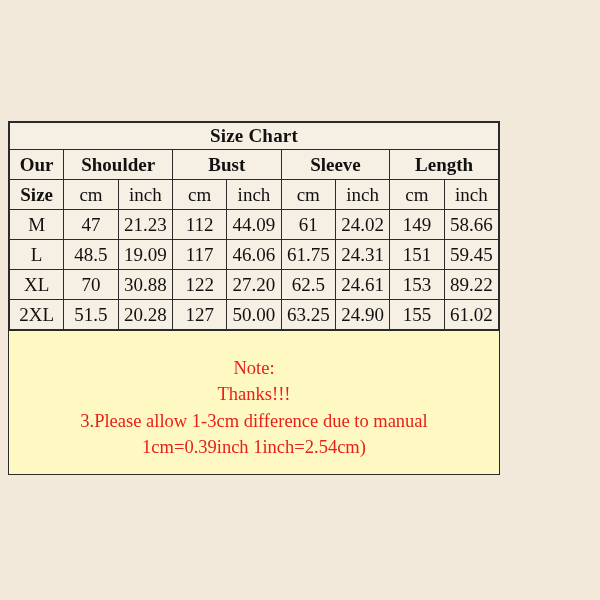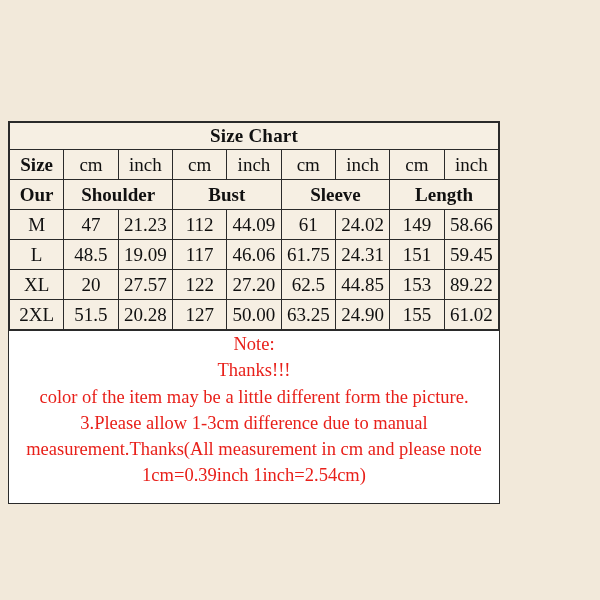--- a/index.html
+++ b/index.html
@@ -64,22 +64,22 @@
   .unit-cell {
     font-size: 17px;
     text-align: left;
     padding-left: 6px;
   }
   .row-label {
     font-size: 20px;
   }
   .note-box {
     border-top: 1px solid #2a2a2a;
-    padding: 0 10px 14px 10px;
-    background: #ffffff;
+    padding: 24px 10px 14px 10px;
+    background: #fef9c3;
   }
   .note-line {
     color: #e8201a;
     font-family: "Liberation Serif", serif;
     font-size: 18.5px;
     text-align: center;
     line-height: 1.42;
     white-space: nowrap;
   }
 </style>
@@ -89,37 +89,37 @@
 <div class="page">
   <div class="sheet">
 
     <table class="size-chart">
       <tbody>
         <tr>
           <td class="title-cell" colspan="9">Size Chart</td>
         </tr>
 
         <tr>
+          <td class="our-size" style="width:62px">Our</td>
+          <td class="grp-head" colspan="2" style="width:134px">Shoulder</td>
+          <td class="grp-head" colspan="2" style="width:126px">Bust</td>
+          <td class="grp-head" colspan="2" style="width:134px">Sleeve</td>
+          <td class="grp-head" colspan="2" style="width:128px">Length</td>
+        </tr>
+
+        <tr>
           <td class="our-size">Size</td>
           <td class="unit-cell">cm</td>
           <td class="unit-cell">inch</td>
           <td class="unit-cell">cm</td>
           <td class="unit-cell">inch</td>
           <td class="unit-cell">cm</td>
           <td class="unit-cell">inch</td>
           <td class="unit-cell">cm</td>
           <td class="unit-cell">inch</td>
-        </tr>
-
-        <tr>
-          <td class="our-size" style="width:62px">Our</td>
-          <td class="grp-head" colspan="2" style="width:134px">Shoulder</td>
-          <td class="grp-head" colspan="2" style="width:126px">Bust</td>
-          <td class="grp-head" colspan="2" style="width:134px">Sleeve</td>
-          <td class="grp-head" colspan="2" style="width:128px">Length</td>
         </tr>
 
         <tr>
           <td class="row-label">M</td>
           <td>47</td>
           <td>21.23</td>
           <td>112</td>
           <td>44.09</td>
           <td>61</td>
           <td>24.02</td>
@@ -134,26 +134,26 @@
           <td>117</td>
           <td>46.06</td>
           <td>61.75</td>
           <td>24.31</td>
           <td>151</td>
           <td>59.45</td>
         </tr>
 
         <tr>
           <td class="row-label">XL</td>
-          <td>20</td>
-          <td>27.57</td>
+          <td>70</td>
+          <td>30.88</td>
           <td>122</td>
           <td>27.20</td>
           <td>62.5</td>
-          <td>44.85</td>
+          <td>24.61</td>
           <td>153</td>
           <td>89.22</td>
         </tr>
 
         <tr>
           <td class="row-label">2XL</td>
           <td>51.5</td>
           <td>20.28</td>
           <td>127</td>
           <td>50.00</td>
@@ -161,20 +161,18 @@
           <td>24.90</td>
           <td>155</td>
           <td>61.02</td>
         </tr>
       </tbody>
     </table>
 
     <div class="note-box">
       <div class="note-line">Note:</div>
       <div class="note-line">Thanks!!!</div>
-      <div class="note-line">color of the item may be a little different form the picture.</div>
       <div class="note-line">3.Please allow 1-3cm difference due to manual</div>
-      <div class="note-line">measurement.Thanks(All measurement in cm and please note</div>
       <div class="note-line">1cm=0.39inch 1inch=2.54cm)</div>
     </div>
 
   </div>
 </div>
 
 </body></html>

